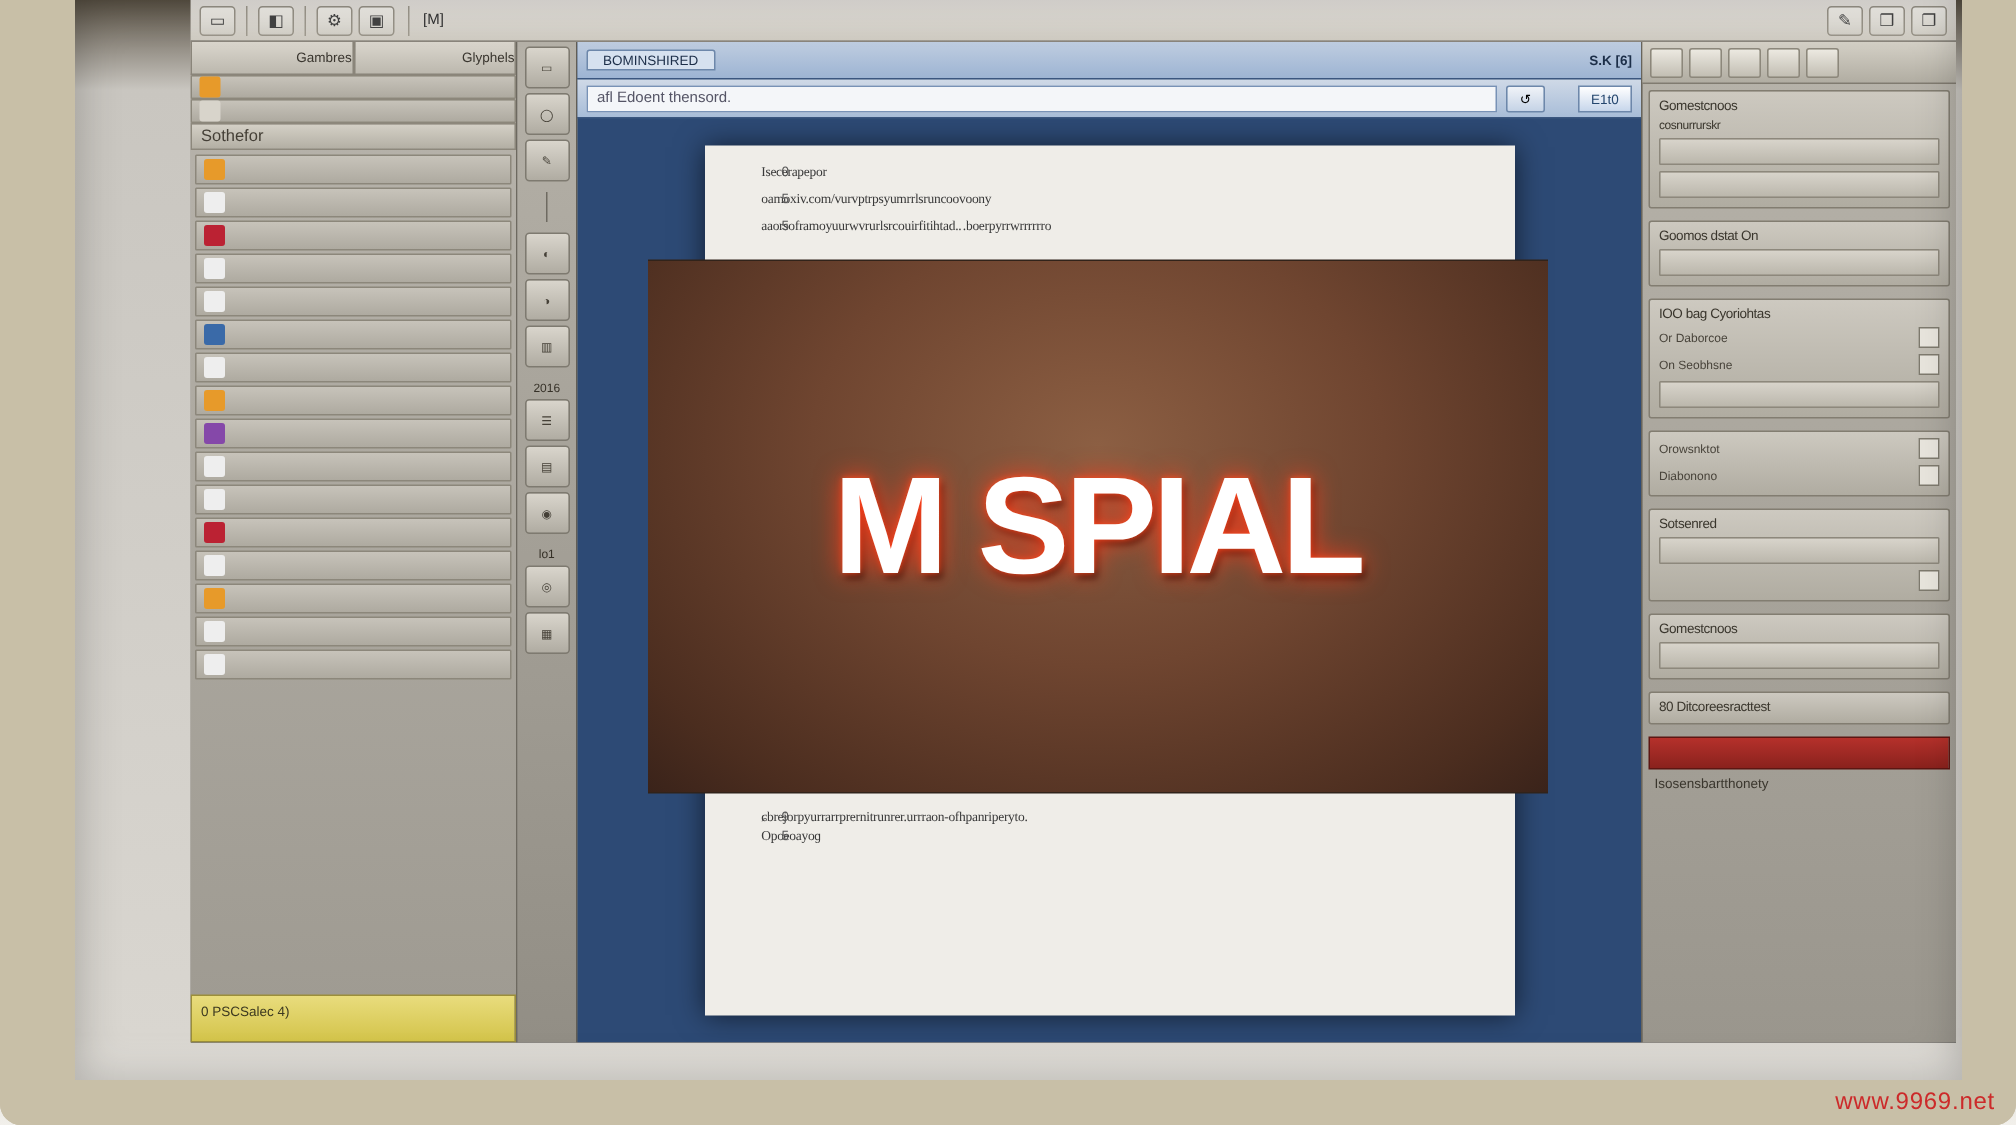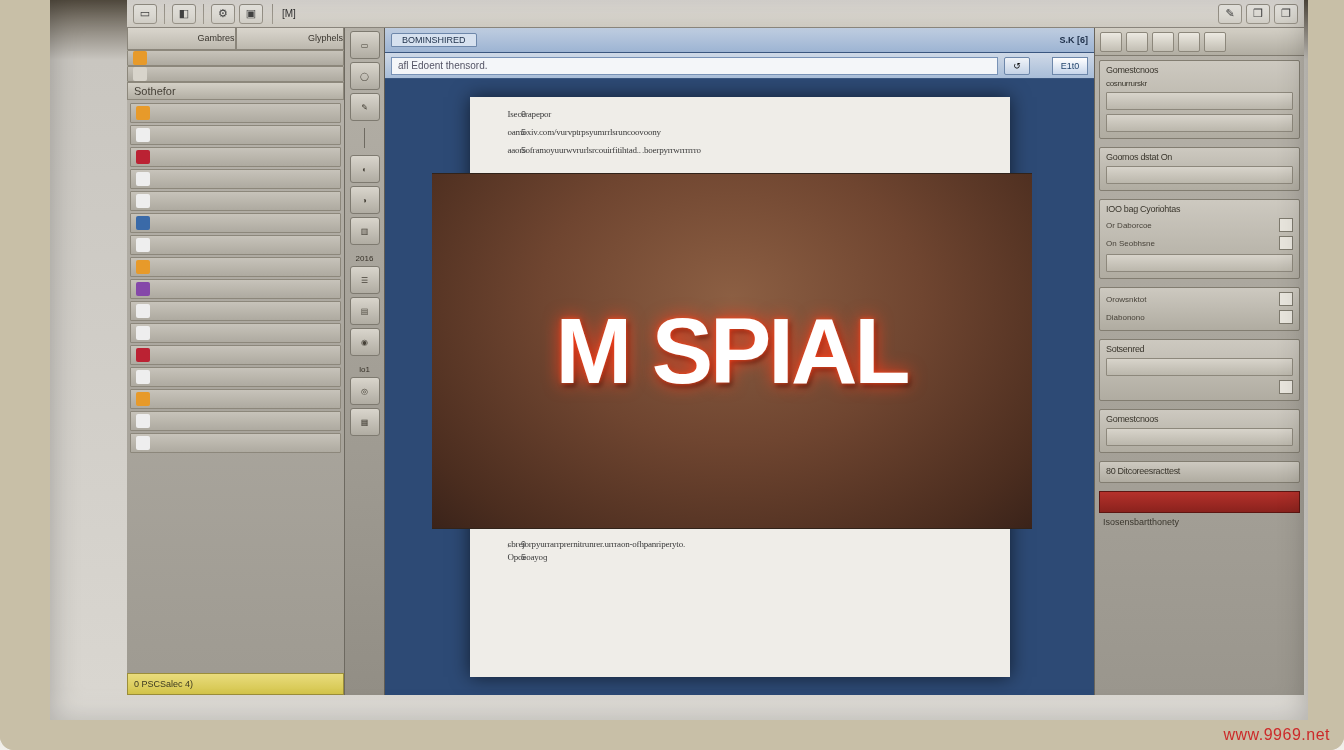--- a/index.html
+++ b/index.html
@@ -26,21 +26,21 @@
 .left .hdr { background:linear-gradient(#d4d0c6,#b3afa4); border:1px solid #8d887c; height:18px; line-height:16px; padding:0 6px; font-size:11px; color:#443f36; }
 .left .item { height:20px; background:linear-gradient(#c7c3ba,#aeaaa0); border:1px solid #8c877b; border-radius:1px; display:flex; align-items:center; padding:0 5px; gap:5px; }
 .left .item .ico { width:14px; height:14px; border-radius:2px; }
 .left .item .txt { flex:1; font-size:9px; color:#4a453b; white-space:nowrap; overflow:hidden; }
 .left .item.small { height:16px; }
 .left .item.red .ico{background:#b23; }
 .left .item.og .ico{background:#e79a2a;}
 .left .item.bl .ico{background:#3a6aa8;}
 .left .item.pp .ico{background:#8548a9;}
 .left .item.wh .ico{background:#eee;}
-.left .status { height:22px; background:linear-gradient(#e9dc7d,#d3c44a); border:1px solid #9b8e3a; font-size:9px; line-height:20px; padding:0 6px; color:#3c3920; }
+.left .status { height:32px; background:linear-gradient(#e9dc7d,#d3c44a); border:1px solid #9b8e3a; font-size:9px; line-height:20px; padding:0 6px; color:#3c3920; }
 
 
 .tools { width:40px; background:linear-gradient(#b5b1a8,#928e85); border-right:1px solid #615d55; display:flex; flex-direction:column; align-items:center; padding:3px 0; gap:3px; }
 .tools .tbtn { width:30px; height:28px; background:linear-gradient(#d9d5cc,#b0aca2); border:1px solid #7e7a70; border-radius:3px; display:flex; align-items:center; justify-content:center; font-size:8px; color:#454037; }
 .tools .tlbl { font-size:8px; color:#353027; margin-top:6px; }
 .tools .vline { width:1px; flex:0 0 20px; background:#6e6a61; margin:4px 0; }
 
 
 .center { flex:1; background:#2d4a75; display:flex; flex-direction:column; position:relative; }
 .center .tabbar { height:22px; background:linear-gradient(#bfcde0,#9db4d3); border-bottom:1px solid #3a567f; display:flex; align-items:center; padding:12px 6px; gap:6px; font-size:9px; color:#1c2e48; }

